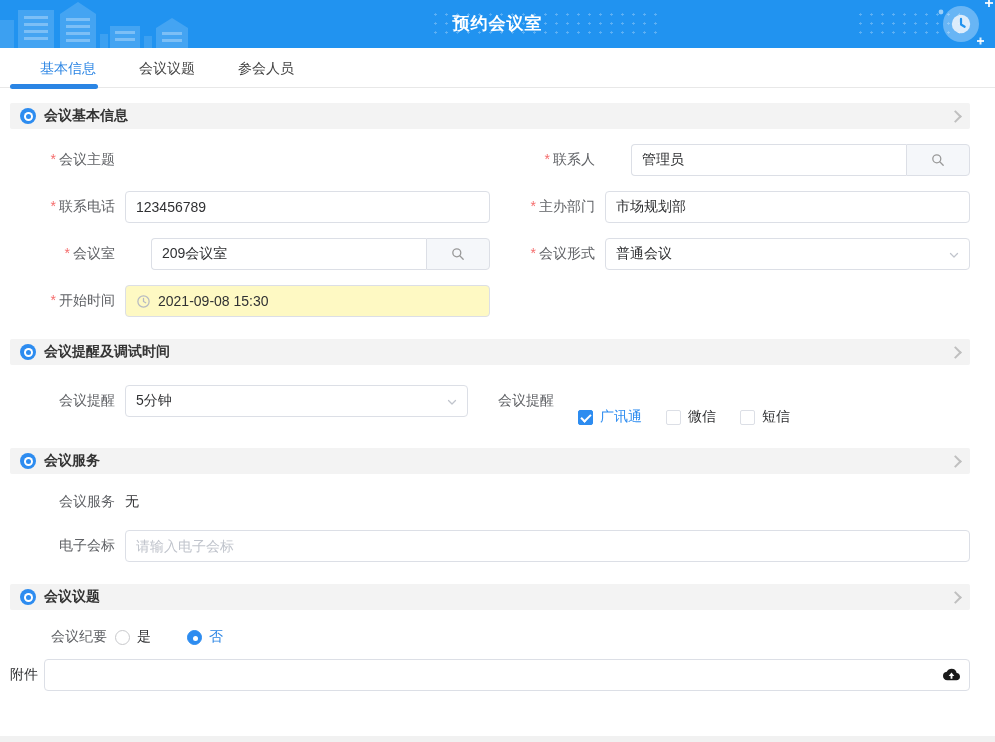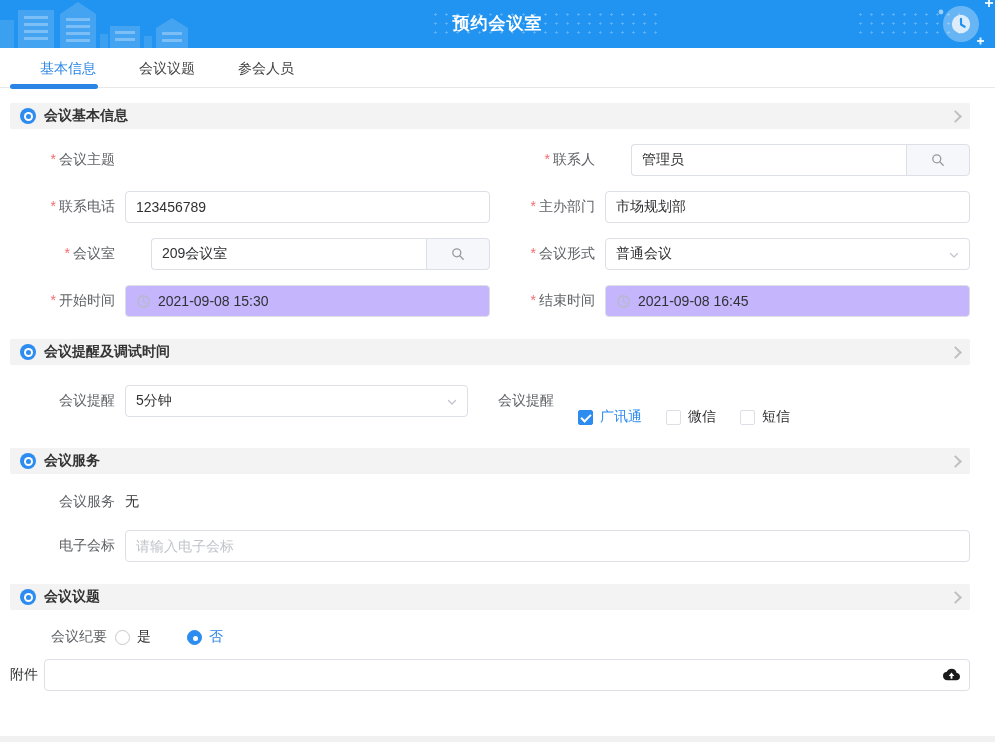--- a/index.html
+++ b/index.html
@@ -58,21 +58,21 @@
   .inp-group { display:flex; width:100%;padding-left:26px; }
   .inp-group .inp { border-radius:4px 0 0 4px; border-right:none; }
   .append-btn { flex:0 0 64px; height:32px; background:#f5f7fa; border:1px solid #dcdfe6;
     border-radius:0 4px 4px 0; display:flex; align-items:center; justify-content:center; cursor:pointer; }
 
   .select { position:relative; width:100%; height:32px; border:1px solid #dcdfe6; border-radius:4px;
     padding:0 28px 0 10px; display:flex; align-items:center; cursor:pointer; background:#fff; }
   .select .arrow { position:absolute; right:9px; top:10px; }
 
   .dt { width:100%; height:32px; border:1px solid #dcdfe6; border-radius:4px;
-    padding:0 10px; display:flex; align-items:center; cursor:text; background:#c4b5fd; }
+    padding:0 10px; display:flex; align-items:center; cursor:text; background:#fef9c3; }
   .dt svg { margin-right:7px; }
 
   
   .ck-item { display:flex; align-items:center; margin-right:24px; cursor:pointer;margin-top:32px; }
   .ckbox { width:15px; height:15px; border:1px solid #dcdfe6; border-radius:2px; background:#fff;
     margin-right:7px; position:relative; flex:0 0 15px; }
   .ckbox.on { background:#2d8cf0; border-color:#2d8cf0; }
   .ckbox.on::after { content:""; position:absolute; left:4px; top:1px; width:4px; height:8px;
     border-right:2px solid #fff; border-bottom:2px solid #fff; transform:rotate(45deg); }
   .ck-item .on-label { color:#2d8cf0; }
@@ -239,32 +239,20 @@
       <div class="fctrl">
         <div class="dt">
           <svg width="15" height="15" viewBox="0 0 24 24">
             <circle cx="12" cy="12" r="9" fill="none" stroke="#b6bac2" stroke-width="2"></circle>
             <polyline points="12,7 12,12 15.5,14" fill="none" stroke="#b6bac2" stroke-width="2" stroke-linecap="round"></polyline>
           </svg>
           <span>2021-09-08 15:30</span>
         </div>
       </div>
     </div>
-    <div class="col">
-      <div class="flabel"><span class="req">*</span><span>结束时间</span></div>
-      <div class="fctrl">
-        <div class="dt">
-          <svg width="15" height="15" viewBox="0 0 24 24">
-            <circle cx="12" cy="12" r="9" fill="none" stroke="#b6bac2" stroke-width="2"></circle>
-            <polyline points="12,7 12,12 15.5,14" fill="none" stroke="#b6bac2" stroke-width="2" stroke-linecap="round"></polyline>
-          </svg>
-          <span>2021-09-08 16:45</span>
-        </div>
-      </div>
-    </div>
   </div>
 
   <div class="section-bar">
     <span class="ring-icon">
         <span>
           <i></i>
         </span>
       </span>
     <span class="section-title">会议提醒及调试时间</span>
     <span class="chev-right"></span>

